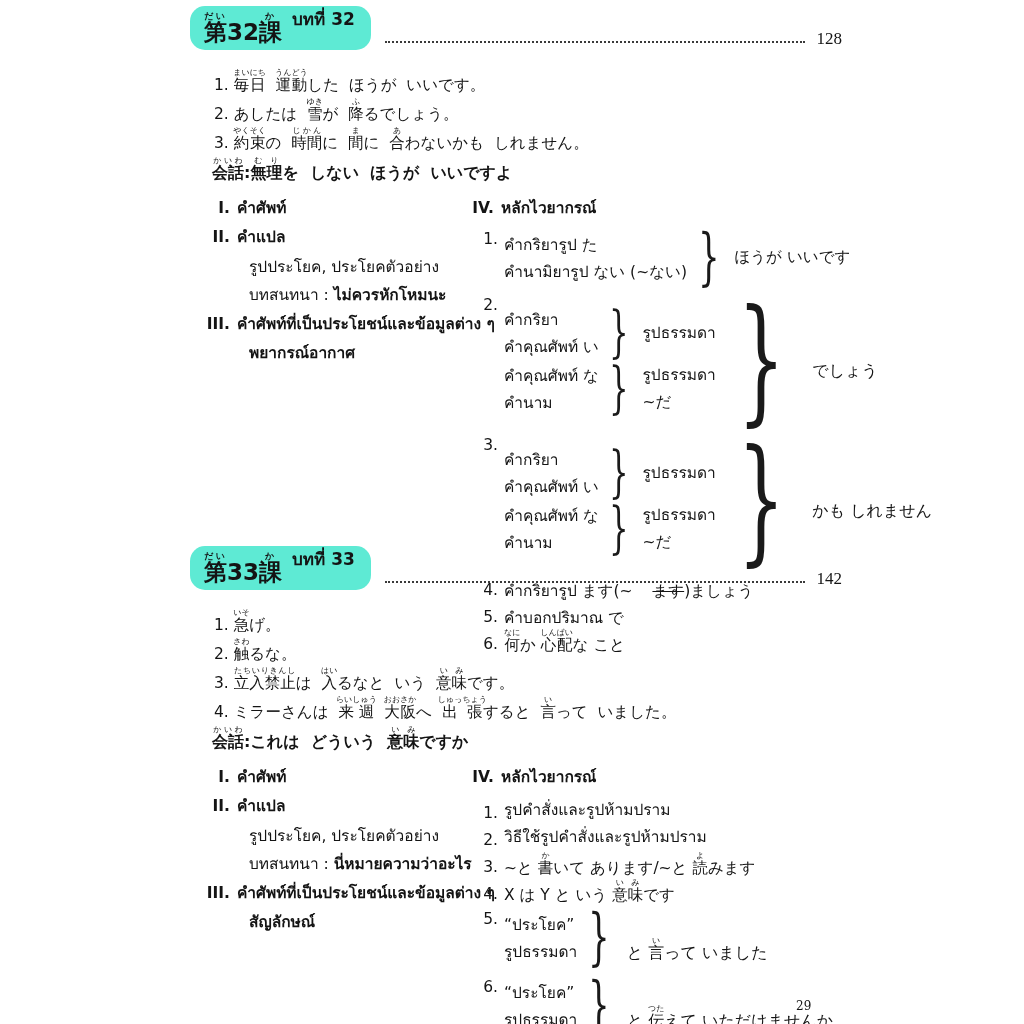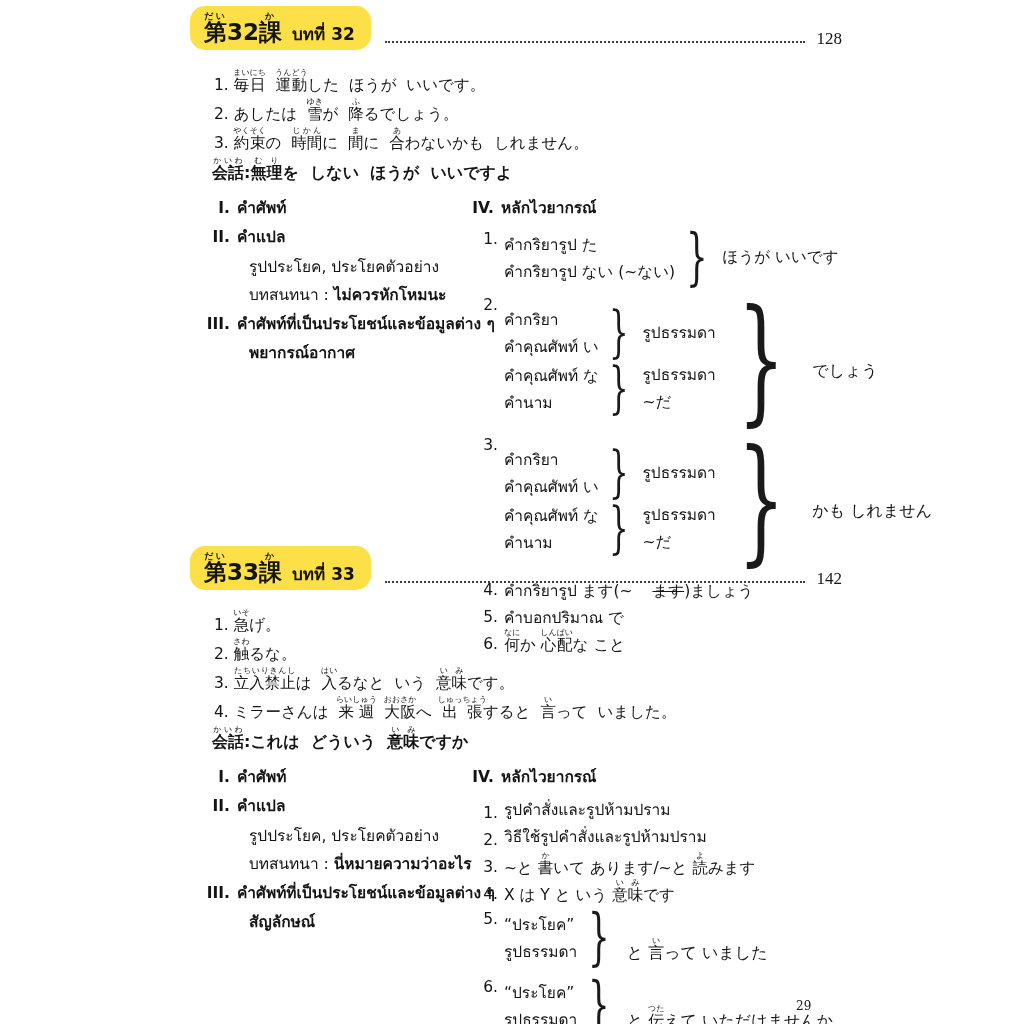--- a/index.html
+++ b/index.html
@@ -9,22 +9,22 @@
     color:#141414; font-family:"DejaVu Sans","Liberation Sans",sans-serif;
     overflow:hidden;
   }
   .lesson { position:absolute; left:190px; width:652px; }
   .lesson.l1 { top:6px; }
   .lesson.l2 { top:546px; }
 
   
   .header-row { display:flex; align-items:flex-end; }
   .pill {
-    background:#fde047; border-radius:15px; padding:5px 16px 6px 14px;
-    display:flex; align-items:flex-end; gap:10px; flex:none;
+    background:#5eead4; border-radius:15px; padding:5px 16px 6px 14px;
+    display:flex; align-items:flex-start; gap:10px; flex:none;
   }
   .jp-title { font-size:23px; font-weight:700; line-height:1; white-space:pre; }
   .jp-title ruby { ruby-position:over; }
   .jp-title rt { font-size:9px; font-weight:700; letter-spacing:2px; }
   .thai-label { font-size:17px; font-weight:700; line-height:1; padding-bottom:1px; white-space:pre; }
   .leader { flex:1; border-bottom:2px dotted #3a3a3a; margin:0 12px 7px 14px; height:0; }
   .page-ref { font-family:Liberation Serif, serif; font-size:17px; line-height:1; margin-bottom:3px; flex:none; }
 
   
   .sentences { margin:14px 0 0 24px; }
@@ -129,21 +129,21 @@
         <div class="g-head">
           <span class="o-num">IV.</span>
           <span class="o-label">หลักไวยากรณ์</span>
         </div>
         <div class="g-body">
 
           <div class="g-item mb4">
             <span class="g-num">1.</span>
             <div class="g-lines">
               <div class="g-line">คำกริยารูป た</div>
-              <div class="g-line">คำกริยารูป ない (~ない)</div>
+              <div class="g-line">คำนามิยารูป ない (~ない)</div>
             </div>
             <span class="brace b2">}</span>
             <span class="g-result jp">ほうが いいです</span>
           </div>
 
           <div class="g-item mb4">
             <span class="g-num">2.</span>
             <div>
               <div class="g-group">
                 <div class="g-lines">

